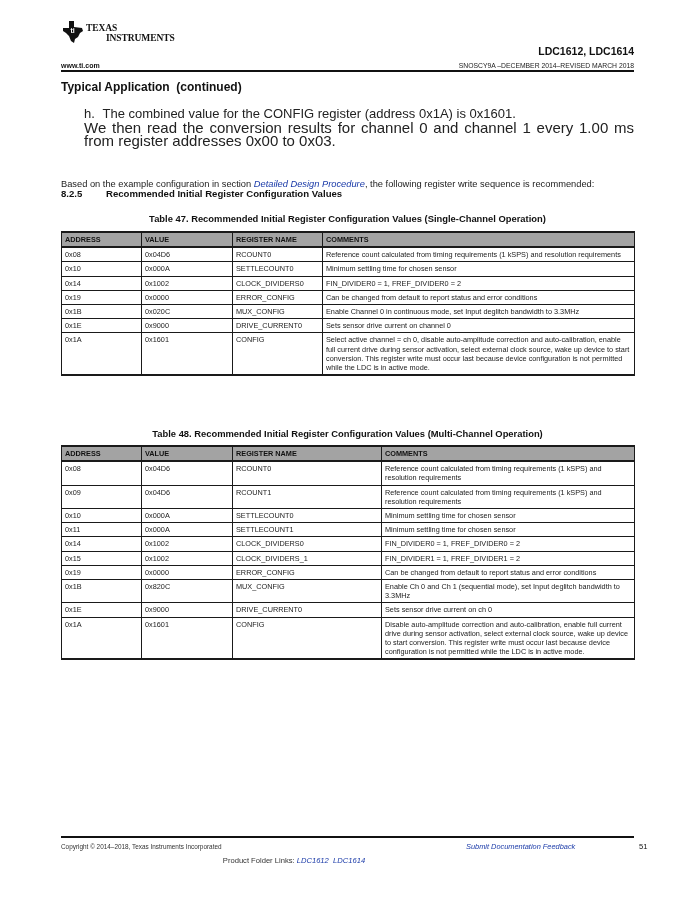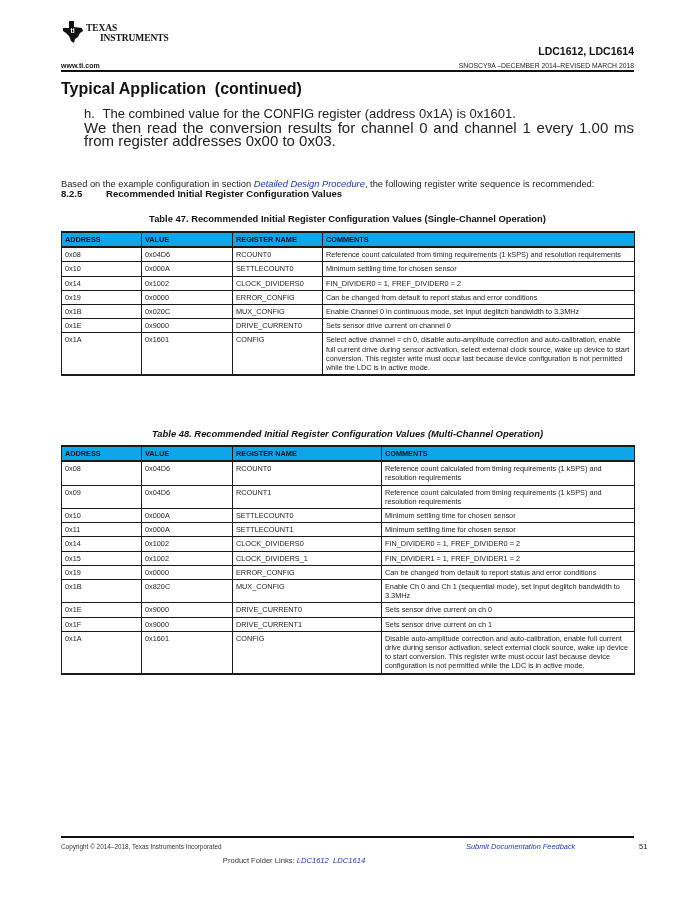--- a/index.html
+++ b/index.html
@@ -6,44 +6,44 @@
   body { width: 695px; height: 899px; position: relative; overflow: hidden;
          font-family: "Liberation Sans", sans-serif; color: #1a1a1a; }
   .abs { position: absolute; }
 
   
   .logo { left: 62px; top: 20px; width: 110px; height: 28px; }
   .logo svg { position: absolute; left: 0; top: 0; }
   .logo-text { position: absolute; left: 24px; top: 3px; font-family: "Liberation Serif", serif;
                font-weight: bold; font-size: 9.5px; line-height: 10px; color: #111; letter-spacing: -0.1px; }
   .logo-text .l1 { display: block; }
-  .logo-text .l2 { display: block; margin-left: 14px; }
+  .logo-text .l2 { display: block; margin-left: 20px; }
   .doc-title { right: 61px; top: 45px; font-size: 10.5px; font-weight: bold; color: #111; margin-left: 30px; }
   .site { left: 61px; top: 62px; font-size: 7px; font-weight: bold; color: #111; }
   .docnum { right: 61px; top: 62px; font-size: 6.8px; color: #222; }
   .rule-top { left: 61px; top: 70px; width: 573px; height: 2px; background: #111; }
 
   
-  .sec-title { left: 61px; top: 80px; font-size: 16px; font-weight: bold; color: #111; }
+  .sec-title { left: 61px; top: 80px; font-size: 12px; font-weight: bold; color: #111; }
   .item-h { left: 84px; top: 106px; font-size: 13px; color: #222; }
   .para1 { left: 84px; top: 121px; width: 550px; font-size: 15px; line-height: 13px; color: #222; text-align: justify; }
   .sub-title { left: 61px; top: 158px; font-size: 9.6px; font-weight: bold; color: #111; margin-top: 30px; }
   .sub-title .num { display: inline-block; width: 45px; }
   .para2 { left: 61px; top: 178px; width: 573px; font-size: 9.3px; line-height: 13px; color: #222; text-align: justify; }
   .link { color: #1a3aa8; font-style: italic; }
 
   .tcap { left: 61px; width: 573px; text-align: center; font-size: 9.4px; font-weight: bold; color: #111; }
   .tcap1 { top: 213px; }
-  .tcap2 { top: 428px; font-style: italic; }
+  .tcap2 { top: 428px; }
 
   table.reg { position: absolute; left: 61px; width: 573px; border-collapse: collapse; table-layout: fixed;
               font-size: 7.3px; color: #222; }
   table.reg th, table.reg td { border: 1px solid #1a1a1a; padding: 2px 3px 2px 3px; vertical-align: top;
               text-align: left; line-height: 9.2px; }
-  table.reg th { background: #0ea5e9; font-weight: bold; font-size: 7.3px; color: #111; padding-top: 2px; padding-bottom: 2px; }
+  table.reg th { background: #a3a3a3; font-weight: bold; font-size: 7.3px; color: #111; padding-top: 2px; padding-bottom: 2px; }
   table.reg tr.last td { border-bottom: 2px solid #1a1a1a; }
   table.reg thead tr th { border-top: 2px solid #1a1a1a; border-bottom: 2px solid #1a1a1a; }
   .t47 { top: 231px; }
   .t48 { top: 445px; }
 
   
   .rule-bot { left: 61px; top: 836px; width: 573px; height: 2px; background: #111; }
   .copyright { left: 61px; top: 843px; font-size: 6.4px; color: #333; }
   .feedback { left: 466px; top: 842px; font-size: 7.4px; color: #1a3aa8; font-style: italic; }
   .pagenum { left: 623px; top: 842px; font-size: 7.6px; color: #111; margin-left: 16px; }
@@ -206,26 +206,20 @@
         <td>0x820C</td>
         <td>MUX_CONFIG</td>
         <td>Enable Ch 0 and Ch 1 (sequential mode), set Input deglitch bandwidth to 3.3MHz</td>
       </tr>
       <tr>
         <td>0x1E</td>
         <td>0x9000</td>
         <td>DRIVE_CURRENT0</td>
         <td>Sets sensor drive current on ch 0</td>
       </tr>
-      <tr>
-        <td>0x1F</td>
-        <td>0x9000</td>
-        <td>DRIVE_CURRENT1</td>
-        <td>Sets sensor drive current on ch 1</td>
-      </tr>
       <tr class="last">
         <td>0x1A</td>
         <td>0x1601</td>
         <td>CONFIG</td>
         <td>Disable auto-amplitude correction and auto-calibration, enable full current drive during sensor activation, select external clock source, wake up device to start conversion. This register write must occur last because device configuration is not permitted while the LDC is in active mode.</td>
       </tr>
     </tbody>
 </table>
 
 <div class="abs rule-bot"></div>

